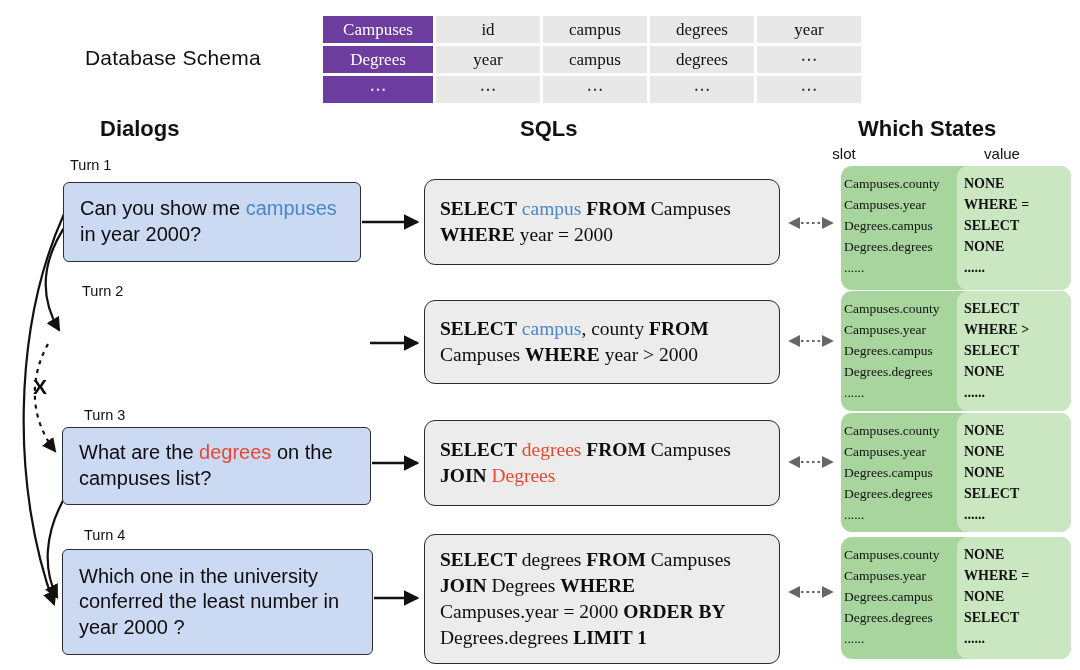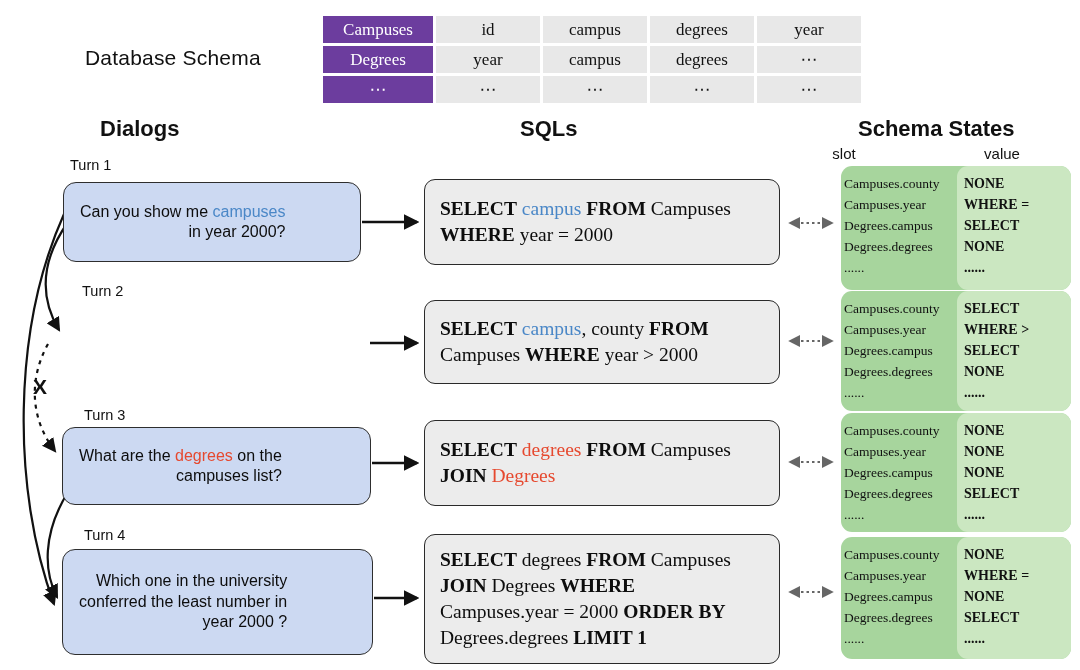--- a/index.html
+++ b/index.html
@@ -22,23 +22,23 @@
   #head-states{left:858px;width:196px;}
   .sub-head{top:145px;font-size:15px;text-align:center;width:60px;}
   #sub-slot{left:814px;}
   #sub-value{left:972px;}
 
   
   .turn-label{font-size:14.5px;}
   #tl1{left:70px;top:157px;} #tl2{left:82px;top:283px;} #tl3{left:84px;top:407px;} #tl4{left:84px;top:527px;}
 
   
-  .dialog-box{background:var(--dialog-bg);border:1.6px solid #2e2e2e;border-radius:13px;
+  .dialog-box{background:var(--dialog-bg);border:1.6px solid #2e2e2e;border-radius:6px;
               display:flex;align-items:center;padding:6px 16px;box-sizing:border-box;
-              font-size:16px;line-height:1.28;color:#0d0d0d;text-align:right;}
+              font-size:20px;line-height:1.28;color:#0d0d0d;}
   #dlg1{left:63px;top:182px;width:298px;height:80px;}
   #dlg2{left:62px;top:305px;width:307px;height:78px;}
   #dlg3{left:62px;top:427px;width:309px;height:78px;}
   #dlg4{left:62px;top:549px;width:311px;height:106px;}
 
   
   .sql-box{background:var(--sql-bg);border:1.6px solid #2a2a2a;border-radius:11px;
            display:flex;align-items:center;padding:6px 15px;box-sizing:border-box;
            font-family:"Liberation Serif",serif;font-size:19.5px;line-height:1.33;color:#0d0d0d;}
   #sql1{left:424px;top:179px;width:356px;height:86px;}
@@ -116,21 +116,21 @@
         <div class="schema-cell head">⋯</div>
         <div class="schema-cell">⋯</div>
         <div class="schema-cell">⋯</div>
         <div class="schema-cell">⋯</div>
         <div class="schema-cell">⋯</div>
       </div>
     </div>
 
   <div id="head-dialogs" class="abs col-head">Dialogs</div>
   <div id="head-sqls" class="abs col-head">SQLs</div>
-  <div id="head-states" class="abs col-head">Schema States</div>
+  <div id="head-states" class="abs col-head">Which States</div>
   <div id="sub-slot" class="abs sub-head">slot</div>
   <div id="sub-value" class="abs sub-head">value</div>
 
   <div id="tl1" class="abs turn-label">Turn 1</div>
   <div id="tl2" class="abs turn-label">Turn 2</div>
   <div id="tl3" class="abs turn-label">Turn 3</div>
   <div id="tl4" class="abs turn-label">Turn 4</div>
 
   <div id="dlg1" class="abs dialog-box">
       <div><span>Can you show me </span><span class="blue">campuses</span><br><span>in year 2000?</span></div>

